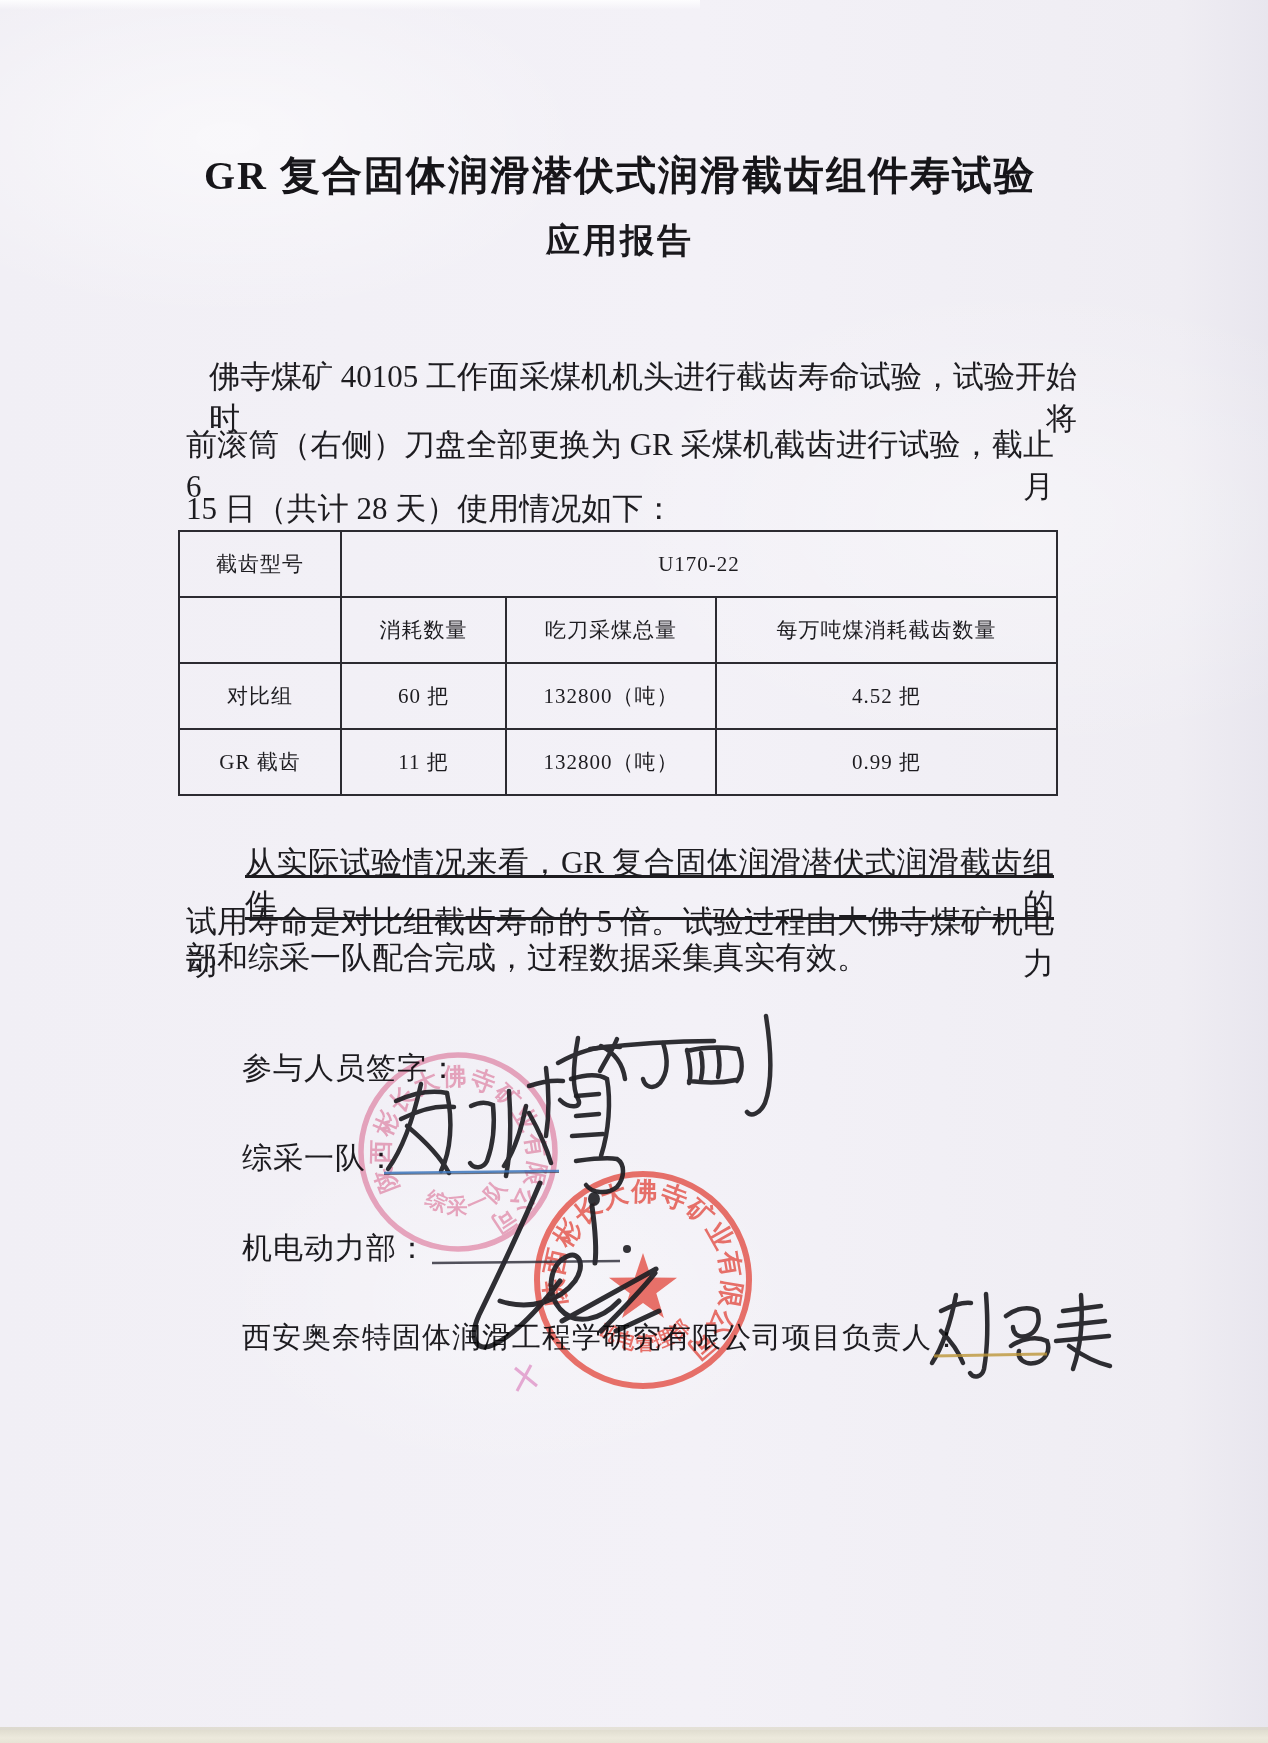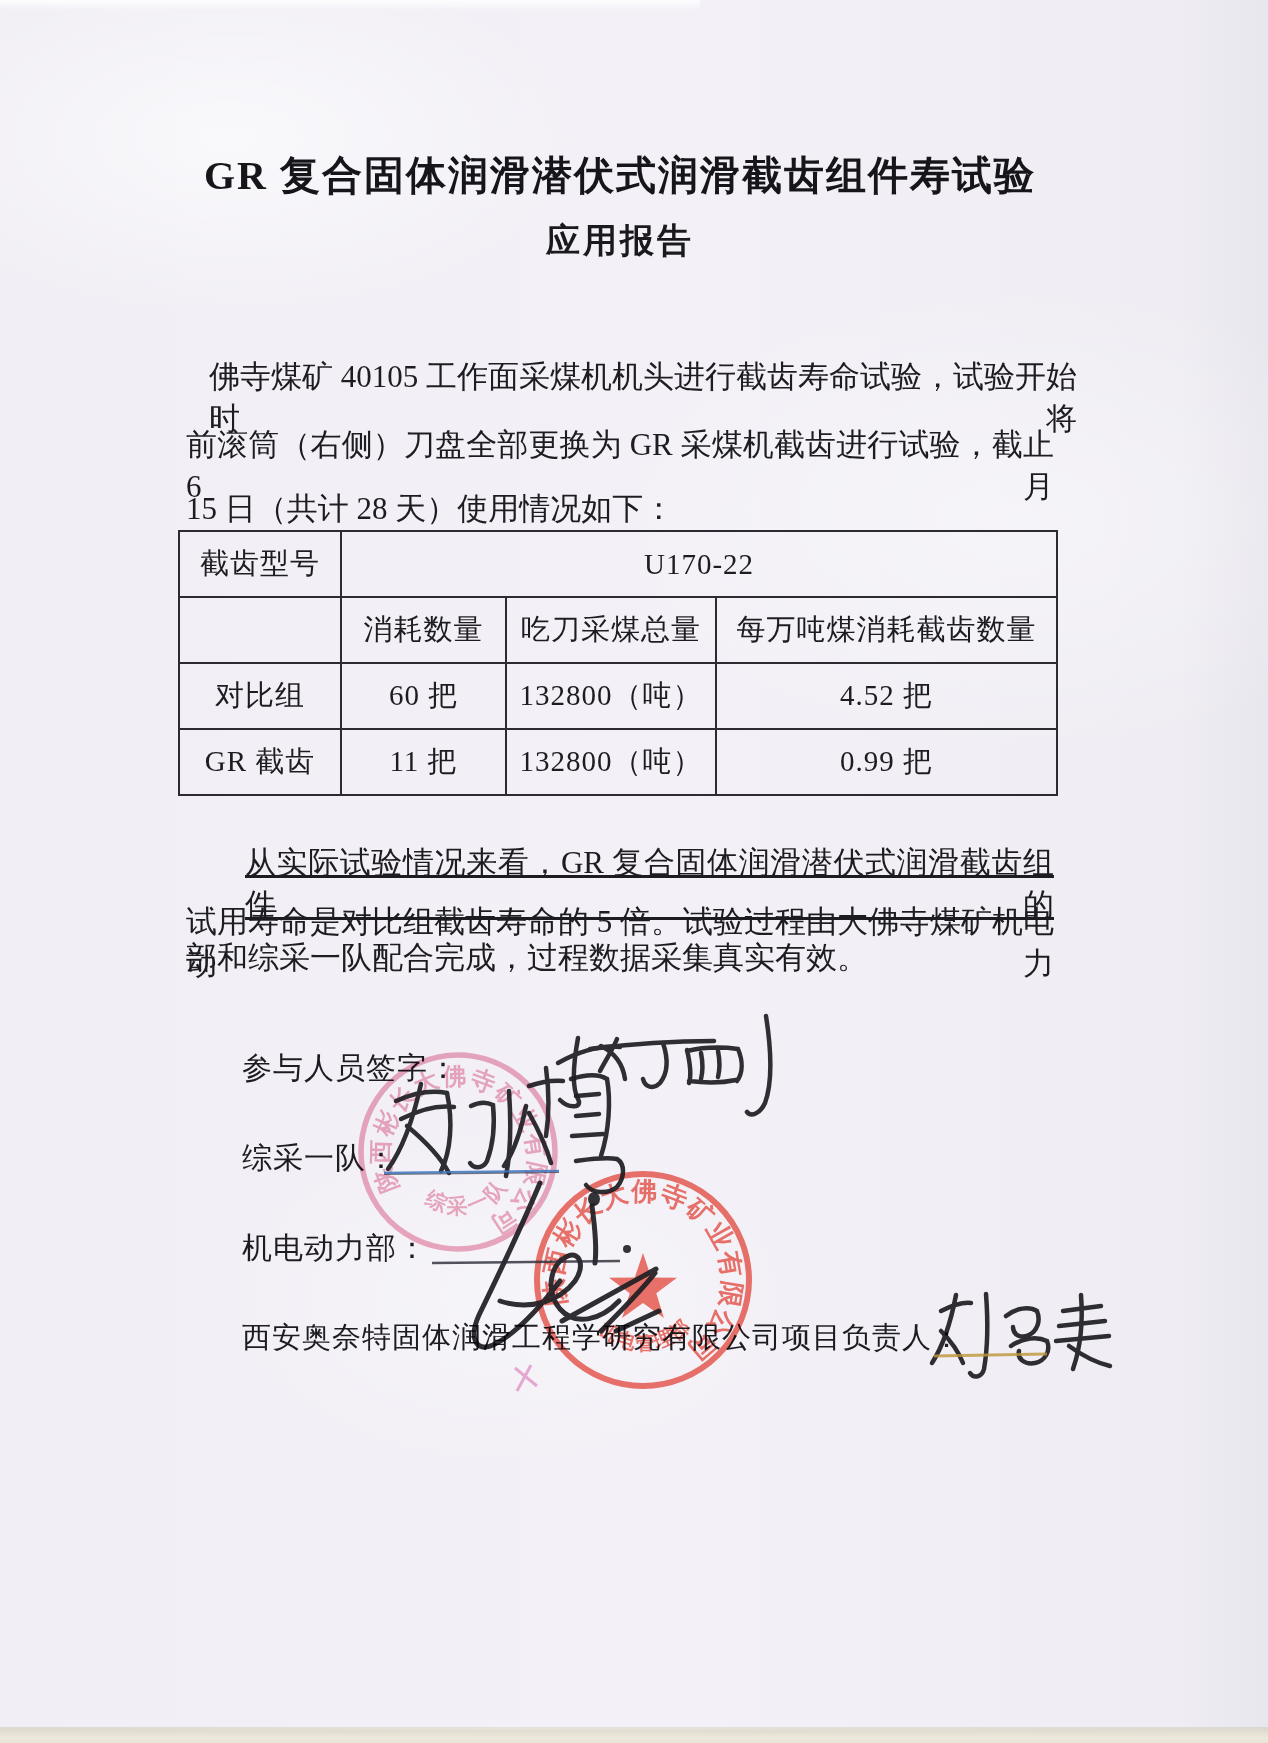--- a/index.html
+++ b/index.html
@@ -39,21 +39,21 @@
   }
   .bodyline{
     position:absolute;left:186px;width:868px;height:34px;
     font-size:31px;color:#1d1c20;white-space:nowrap;
   }
   .just{white-space:normal;text-align:justify;text-align-last:justify;}
   .indent{padding-left:59px;width:809px;}
   #report-table{
     position:absolute;left:178px;top:530px;width:878px;height:260px;
     border-collapse:collapse;table-layout:fixed;
-    font-size:29px;color:#1d1c20;
+    font-size:21px;color:#1d1c20;
   }
   #report-table td{
     border:2px solid #2c2b31;text-align:center;vertical-align:middle;
     padding:0;height:64px;letter-spacing:1px;
   }
   .sig-label{
     position:absolute;font-size:30px;color:#1d1c20;letter-spacing:1px;white-space:nowrap;
   }
   #ink-layer{position:absolute;left:0;top:0;mix-blend-mode:multiply;pointer-events:none;}
   #bottom-edge{

